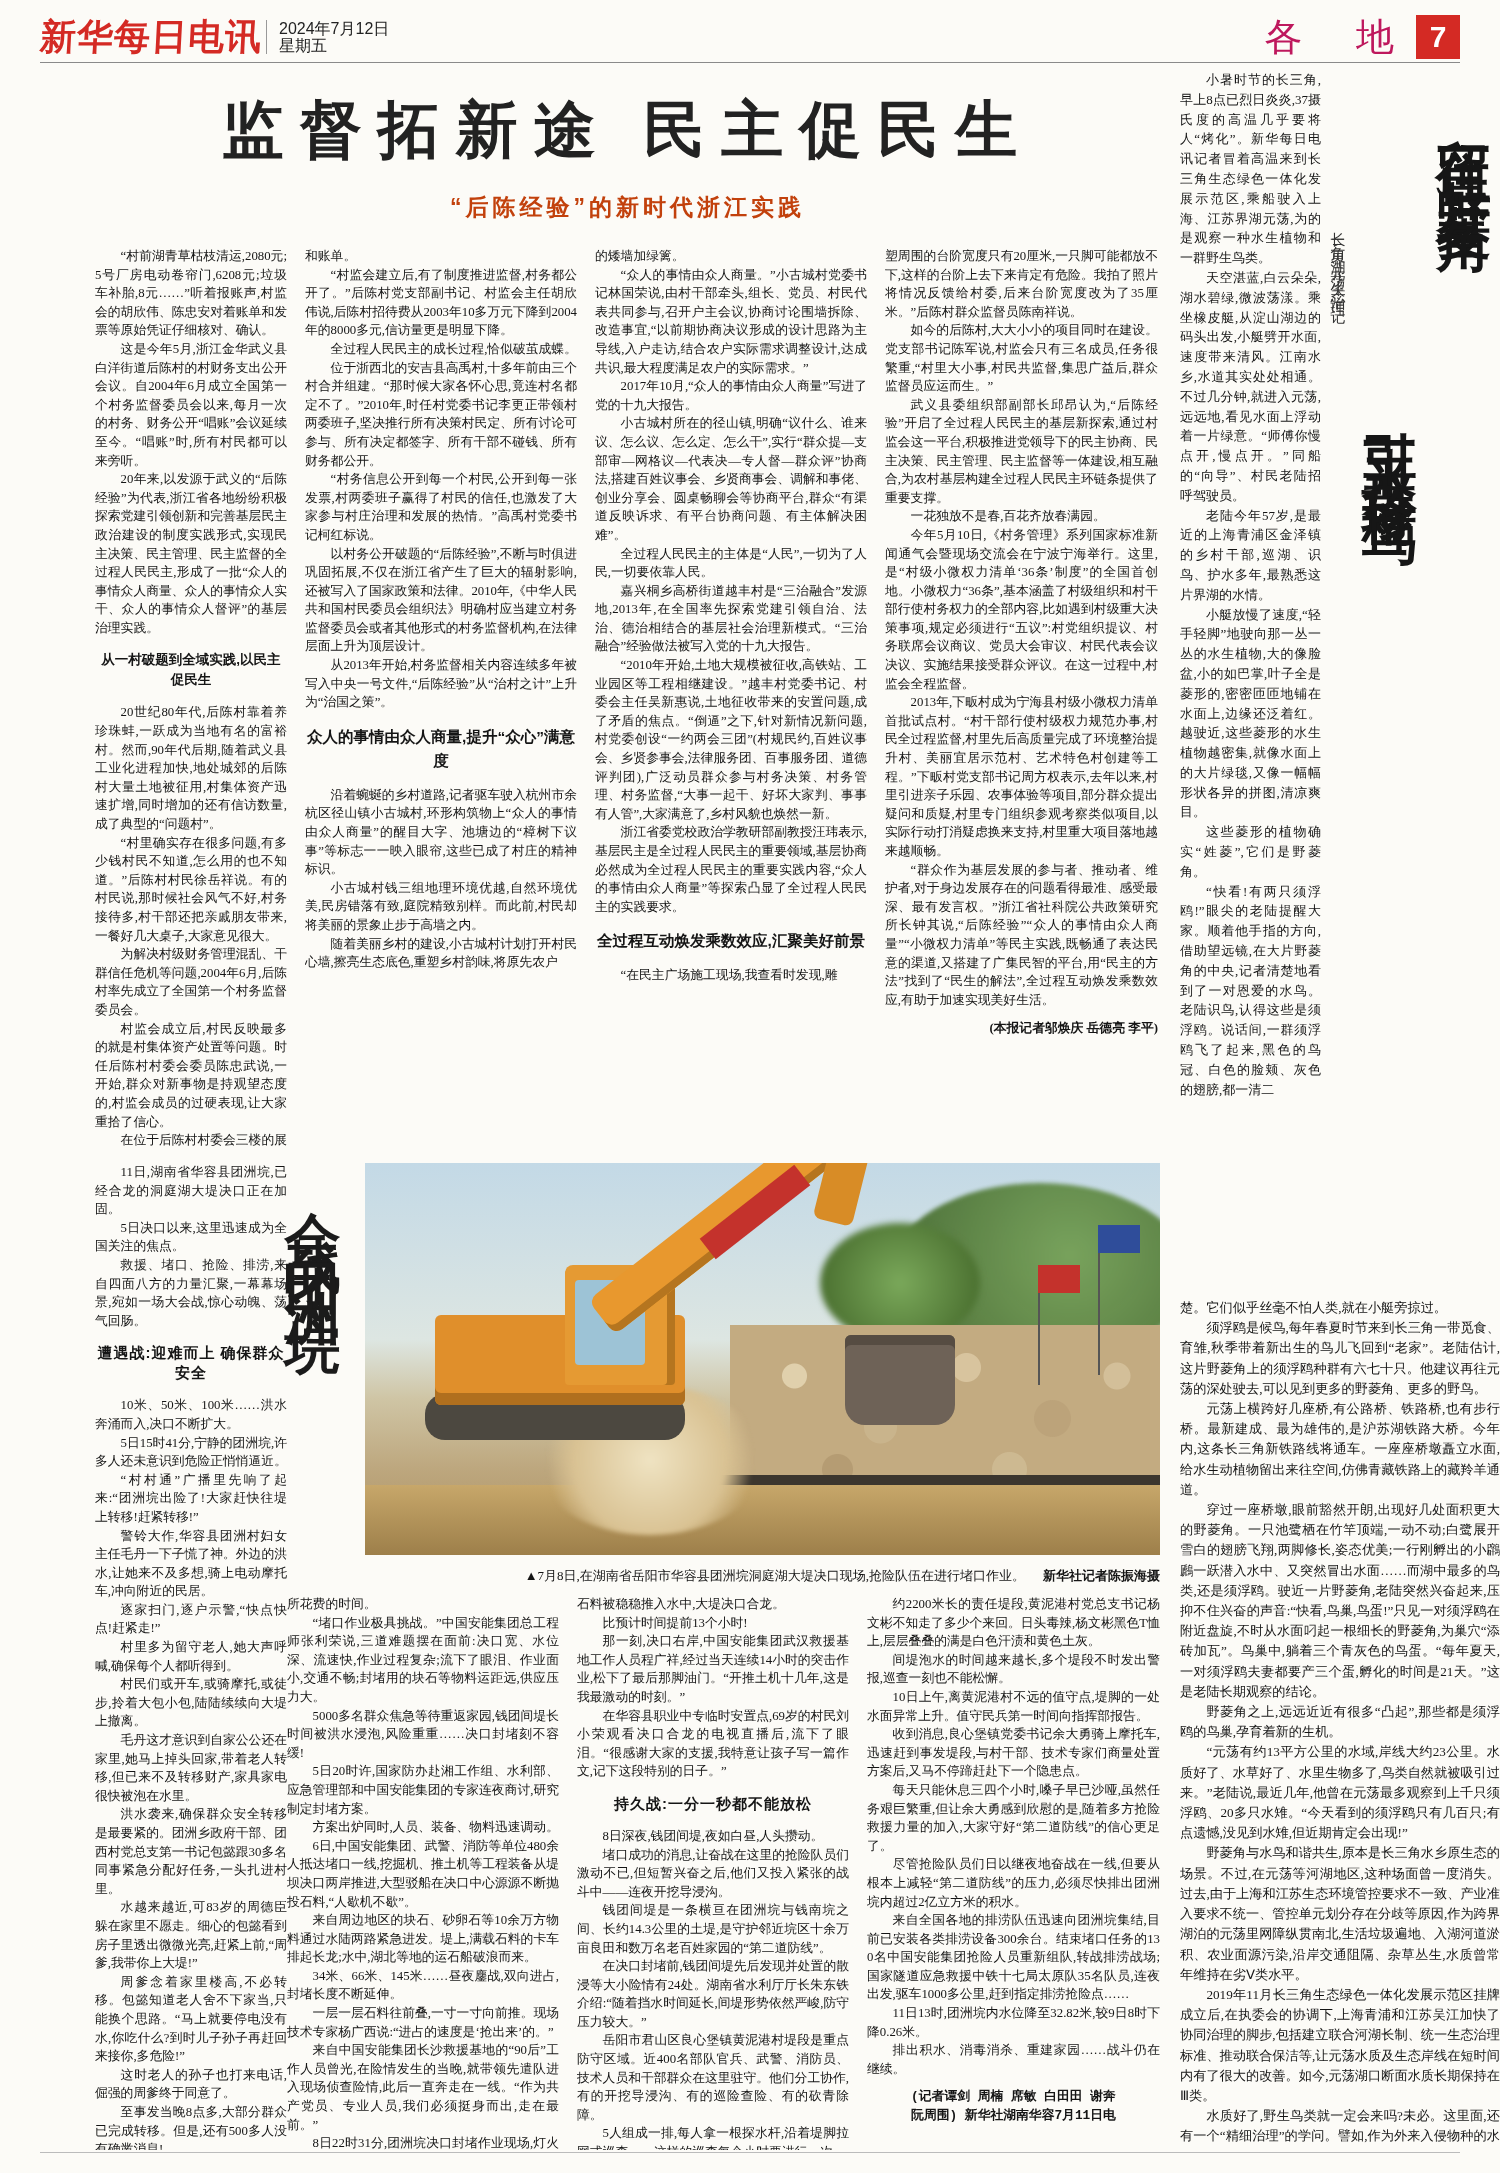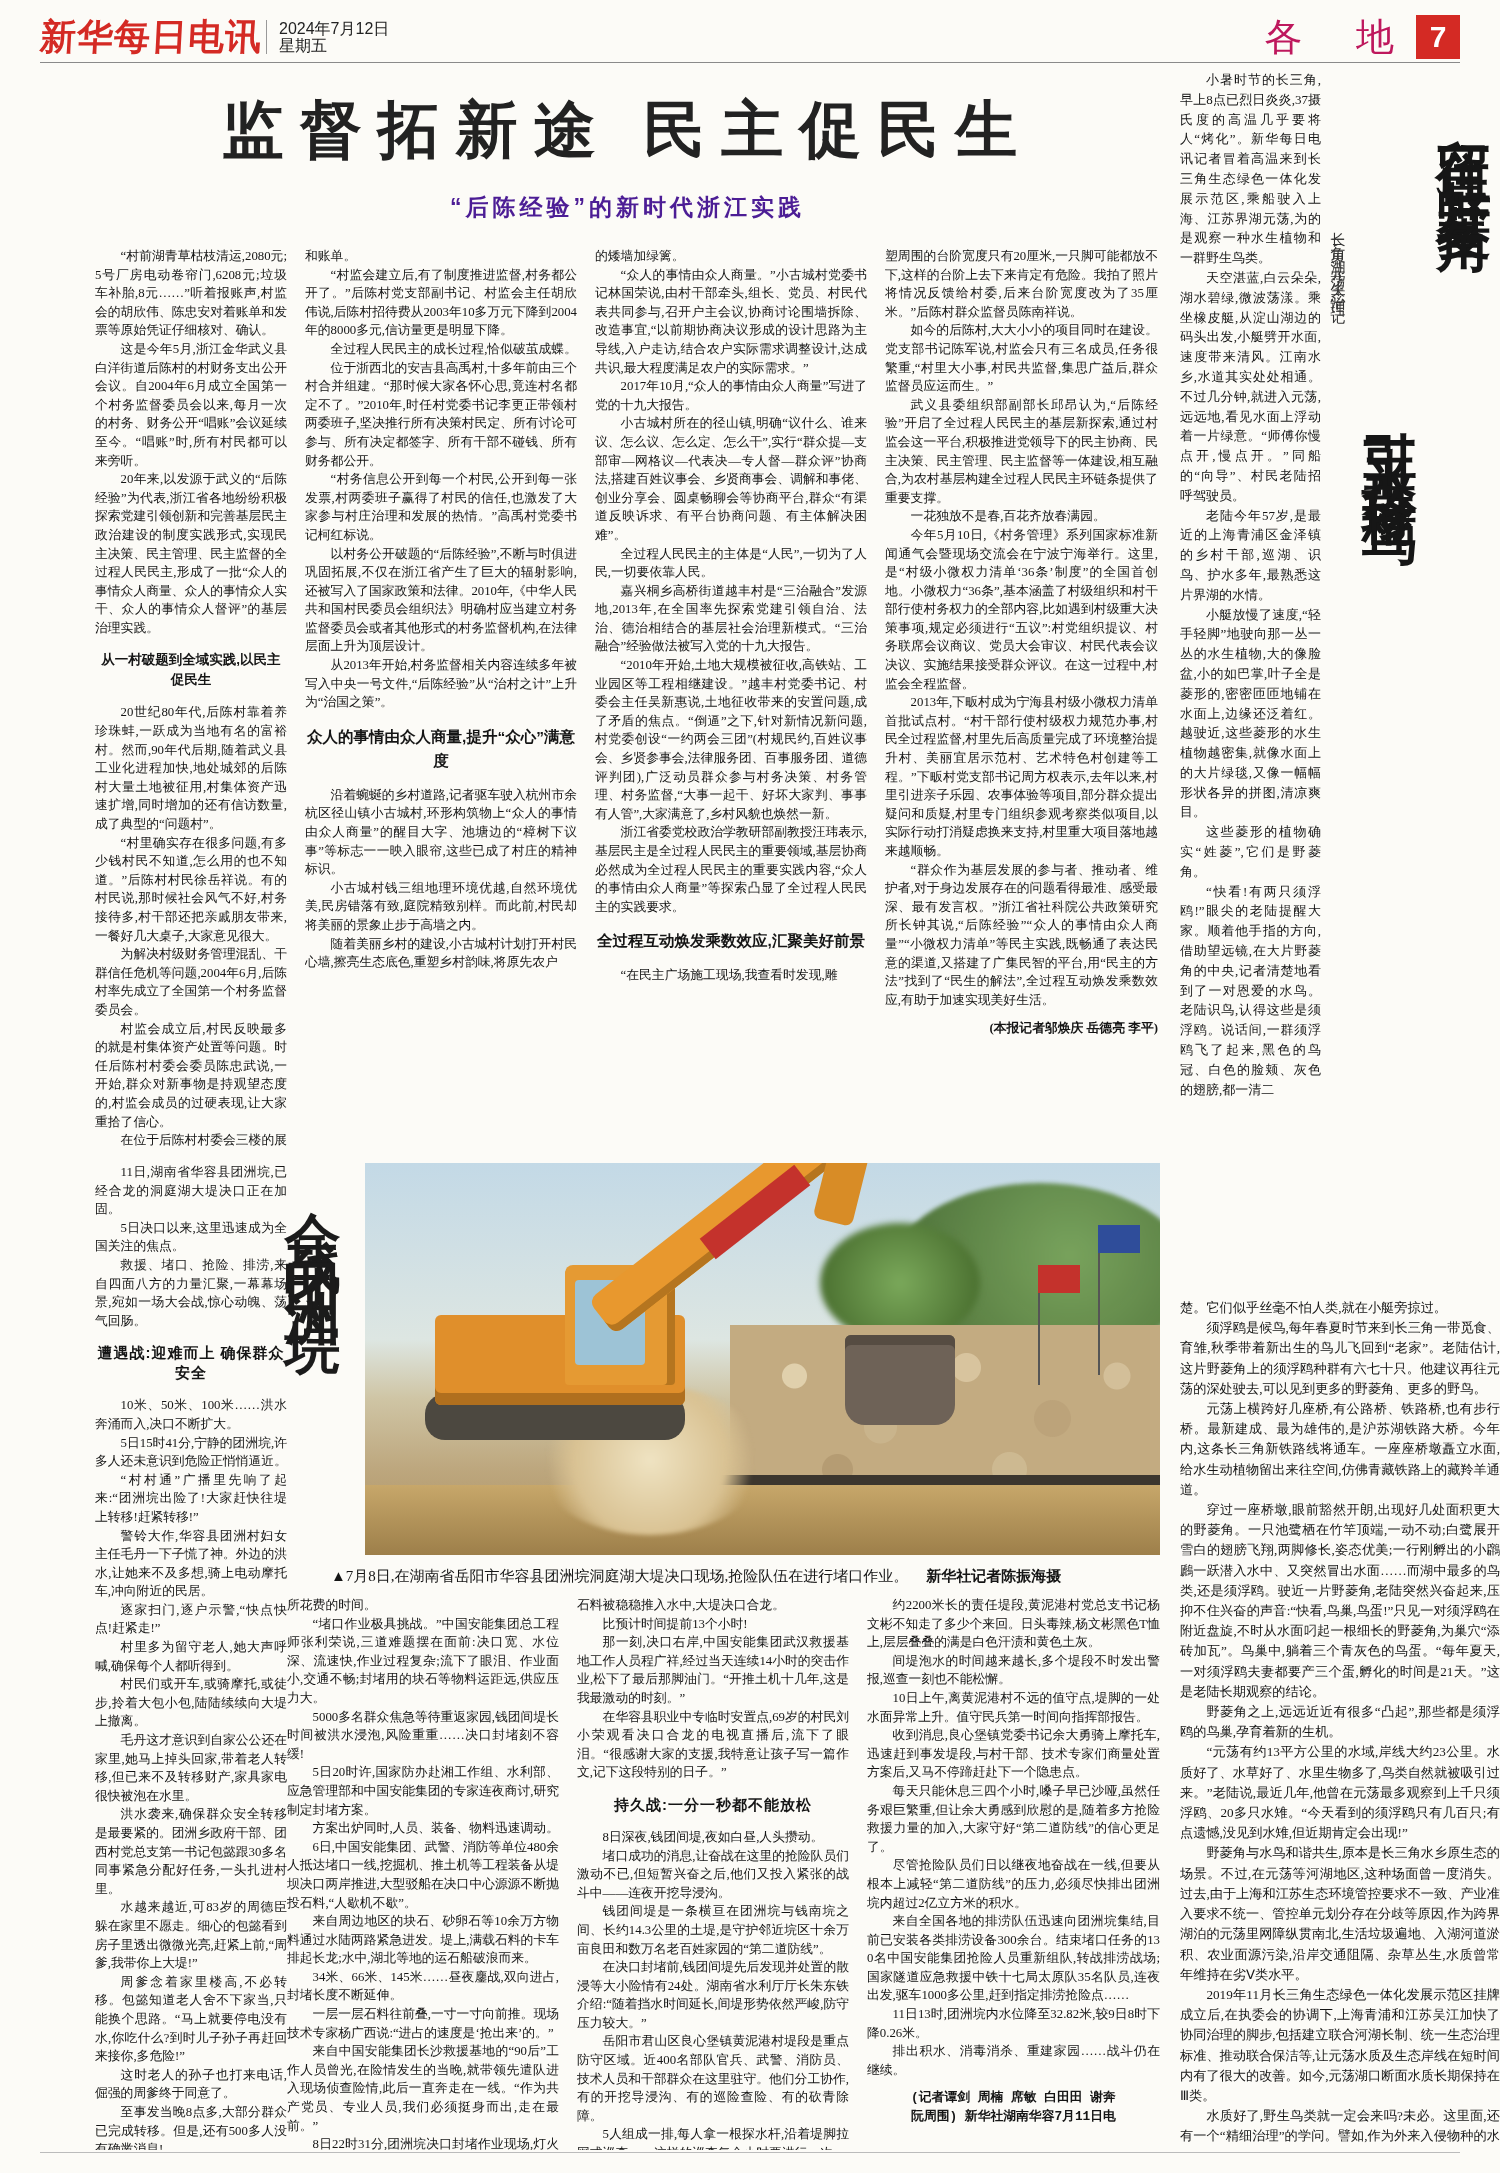--- a/index.html
+++ b/index.html
@@ -25,21 +25,21 @@
   .h{font-family:"Liberation Sans",sans-serif;font-weight:bold;text-align:center;
      font-size:13.5px;line-height:20px;margin:13px 0;text-indent:0;}
   .by{font-weight:bold;text-align:right;text-indent:0;margin-top:10px;}
   .byl{font-weight:bold;text-indent:0;white-space:pre-line;margin-top:10px;text-align:center;font-family:Liberation Mono, monospace;}
   .col{overflow:hidden;}
   
   .a1{position:absolute;left:95px;top:66px;width:1065px;}
   .a1 h1{margin:22px 0 0;text-align:center;font-size:62px;font-weight:900;
          letter-spacing:16px;color:#222;}
   .a1 h2{margin:20px 0 0;text-align:center;font-size:23px;font-weight:600;
-         letter-spacing:4px;font-family:"Liberation Sans",sans-serif;color:#4c1d95;}
+         letter-spacing:4px;font-family:"Liberation Sans",sans-serif;color:#c2410c;}
   .a1 .cols{display:flex;gap:18px;margin-top:24px;height:905px;}
   .a1 .c1{width:192px;}
   .a1 .c2,.a1 .c3{width:272px;}
   .a1 .c4{width:273px;}
   .a1 .c2 .h,.a1 .c3 .h{font-size:15.5px;line-height:24px;}
   
   .a2{position:absolute;left:95px;top:1163px;width:1065px;height:987px;display:flex;}
   .a2-left{width:192px;overflow:hidden;}
   .a2 .h{font-size:15px;letter-spacing:1px;}
   .a2-right{flex:1;display:flex;flex-direction:column;}
@@ -79,21 +79,21 @@
        border-radius:8px;}
   .bucket{left:480px;bottom:130px;width:110px;height:90px;background:#6e6257;border-radius:6px 6px 20px 20px;
           box-shadow:inset 0 10px 0 #564c42;}
   .banner{left:330px;bottom:330px;width:120px;height:26px;background:#c4322c;transform:rotate(-38deg);}
   .pole{width:2px;background:#555;}
   .flagR1{right:120px;bottom:170px;height:120px;}
   .flagR2{right:60px;bottom:180px;height:150px;}
   .flagrect{position:absolute;width:42px;height:28px;}
   .red{background:#c4322c;}
   .blue{background:#2f4d9a;}
-  .caption{margin:12px 0 6px;font-size:15px;padding-left:44px;text-indent:0;}
+  .caption{margin:12px 0 6px;font-size:13px;padding-left:44px;text-indent:0;text-align:right;}
   .caption b{margin-left:18px;font-family:"Liberation Sans",sans-serif;}
   .a2cols{display:flex;gap:18px;flex:1;margin-top:4px;overflow:hidden;}
   .a2 .c2,.a2 .c3{width:272px;}
   .a2 .c4{flex:1;}
   
   .a3{position:absolute;left:1180px;top:70px;width:320px;height:2080px;display:flex;flex-direction:column;}
   .a3-top{display:flex;height:1212px;overflow:hidden;}
   .a3-colA{width:165px;overflow:hidden;}
   .a3-colA .it{font-size:13px;line-height:19.8px;}
   .a3-sub{writing-mode:vertical-rl;margin-left:7px;margin-top:150px;font-size:15px;

